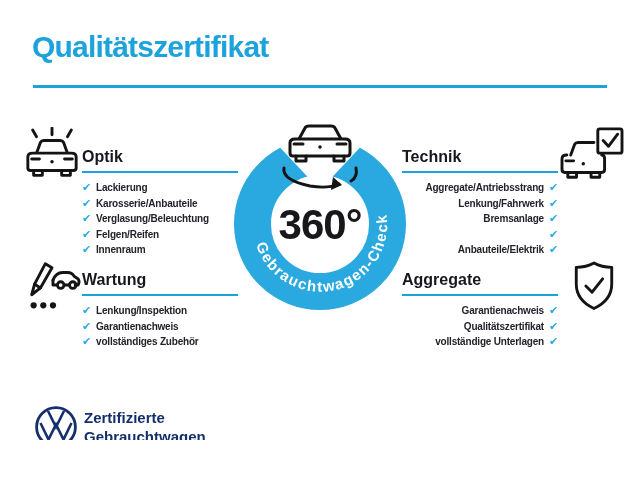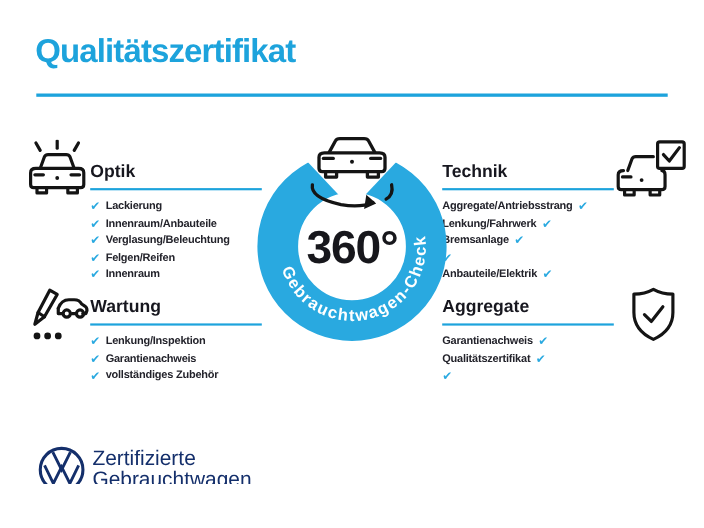--- a/index.html
+++ b/index.html
@@ -22,55 +22,55 @@
   #sec-wartung{left:82px;top:270px;}
   #sec-garantie{left:402px;top:270px;}
   .section .heading{
     font-size:16px;font-weight:bold;color:#17171f;line-height:19px;
     padding-bottom:5px;border-bottom:2.5px solid #1da3dc;
   }
   .section.align-right .heading{}
   .items{margin-top:9px;display:flex;flex-direction:column;gap:3.5px;}
   .item-row{display:flex;align-items:center;gap:5px;font-size:10px;font-weight:bold;
             color:#23232b;line-height:12px;letter-spacing:-0.2px;}
-  .section.align-right .item-row{justify-content:flex-start;}
+  .section.align-right .item-row{justify-content:flex-end;}
   .check{font-family:"DejaVu Sans",sans-serif;color:#29a9e0;font-size:11px;font-weight:bold;line-height:12px;}
   
   .icon{position:absolute;}
   #icon-optik{left:23px;top:127px;}
   #icon-wartung{left:23px;top:257px;}
   #icon-technik{left:559px;top:126px;}
   #icon-garantie{left:571px;top:260px;}
   
   #center-graphic{position:absolute;left:220px;top:108px;}
   
   #footer-logo{position:absolute;left:34px;top:405px;}
   #footer-text{
     position:absolute;left:84px;top:408px;
-    font-size:19px;font-weight:normal;color:#142f6b;line-height:19px;
+    font-size:15px;font-weight:bold;color:#142f6b;line-height:19px;
   }
 </style>
 </head>
 <body>
 
 <div id="canvas">
 
   <div id="page-title">Qualitätszertifikat</div>
   <div id="title-rule"></div>
 
   <div class="section align-left" id="sec-optik">
     <div class="heading">Optik</div>
     <div class="items">
         <div class="item-row">
           <span class="check">✔</span>
           <span>Lackierung</span>
         </div>
         <div class="item-row">
           <span class="check">✔</span>
-          <span>Innenraum/Anbauteile</span>
+          <span>Karosserie/Anbauteile</span>
         </div>
         <div class="item-row">
           <span class="check">✔</span>
           <span>Verglasung/Beleuchtung</span>
         </div>
         <div class="item-row">
           <span class="check">✔</span>
           <span>Felgen/Reifen</span>
         </div>
         <div class="item-row">
@@ -128,20 +128,21 @@
     <div class="items">
         <div class="item-row">
           <span>Garantienachweis</span>
           <span class="check">✔</span>
         </div>
         <div class="item-row">
           <span>Qualitätszertifikat</span>
           <span class="check">✔</span>
         </div>
         <div class="item-row">
+          <span>vollständige Unterlagen</span>
           <span class="check">✔</span>
         </div>
       </div>
   </div>
 
   <svg class="icon" id="icon-optik" width="58" height="60" viewBox="0 0 60 62" fill="none" stroke="#141414" stroke-width="3" stroke-linecap="round" stroke-linejoin="round">
     <path d="M14 10 L10 3"></path>
     <path d="M30 8 L30 1"></path>
     <path d="M46 10 L50 3"></path>
     <path d="M14 27 L18 16 Q19 14 21.5 14 L38.5 14 Q41 14 42 16 L46 27"></path>

